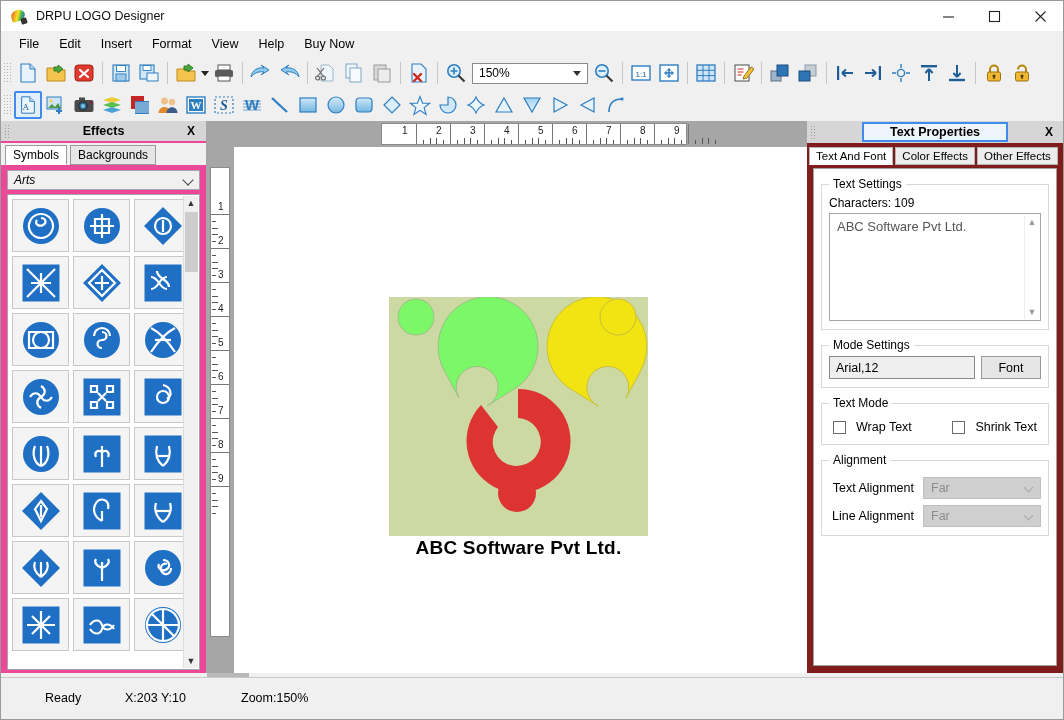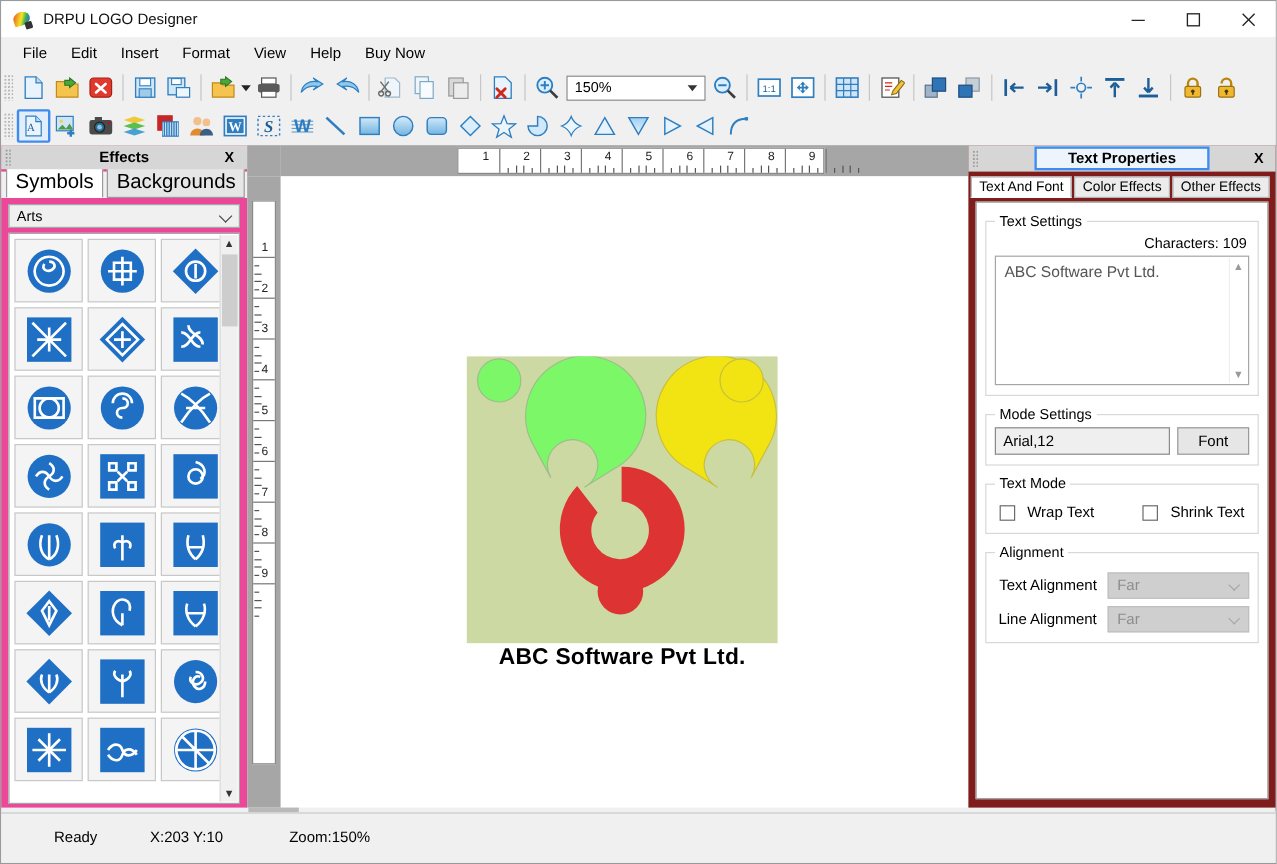--- a/index.html
+++ b/index.html
@@ -39,24 +39,24 @@
      padding-left:6px; font-size:12px; margin:0 2px; position:relative; }
   .zoom-combo .arrow { position:absolute; right:6px; top:7px; width:0;height:0;border-left:4px solid transparent;border-right:4px solid transparent;border-top:5px solid #333; }
 
   
   .leftdock { position:absolute; left:0; top:120px; width:205px; height:555px; background:#ec4899; }
   .dock-header { position:relative; height:20px; background:#d6d6d6; display:flex; align-items:center; justify-content:center; }
   .dock-header .grip2 { position:absolute; left:3px; top:3px; width:5px; height:14px; background-image:radial-gradient(#999 40%, transparent 41%); background-size:3px 3px;}
   .dock-title { font-weight:bold; font-size:12.5px; color:#000; }
   .dock-close { position:absolute; right:11px; top:3px; font-size:12px; font-weight:bold; }
   .tabs-row { display:flex; align-items:flex-end; height:22px; padding-left:4px; background:#f0f0f0; margin-top:2px; }
-  .ltab { border:1px solid #9a9a9a; background:#e6e6e6; padding:2px 7px; font-size:17px; margin-right:3px; }
+  .ltab { border:1px solid #9a9a9a; background:#e6e6e6; padding:2px 7px; font-size:12px; margin-right:3px; }
   .ltab.active { background:#fff; border-bottom-color:#fff; }
   .combo { margin:5px 6px 0 6px; height:20px; border:1px solid #a6a6a6; background:#f0f0f0; display:flex; align-items:center; padding-left:6px;
-    font-size:12px; position:relative; }
+    font-size:12px; position:relative;font-style:italic; }
   .combo .chev { position:absolute; right:7px; top:5px; width:8px; height:8px; border-right:1.6px solid #444; border-bottom:1.6px solid #444; transform:rotate(45deg); }
   .symbol-area { position:absolute; left:6px; top:73px; width:193px; height:476px; background:#fff; border:1px solid #a6a6a6; overflow:hidden; }
   .symgrid { display:grid; grid-template-columns:repeat(3,57px); gap:4px; padding:4px 0 0 4px; }
   .symcell { width:57px; height:53px; border:1px solid #c8c8c8; background:#f4f4f4; display:flex; align-items:center; justify-content:center; }
   .symcell svg { display:block; }
   .sym-scroll { position:absolute; right:1px; top:1px; width:15px; bottom:1px; background:#f0f0f0; border-left:1px solid #ddd; }
   .sym-scroll .up, .sym-scroll .dn { height:14px; display:flex; align-items:center; justify-content:center; font-size:9px; color:#333; }
   .sym-scroll .thumb { position:absolute; left:1px; top:16px; width:13px; height:60px; background:#cdcdcd; }
 
   
@@ -78,21 +78,21 @@
   .rd-header .grip2 { position:absolute; left:3px; top:4px; width:5px; height:14px; background-image:radial-gradient(#999 40%, transparent 41%); background-size:3px 3px;}
   .rd-titlebox { border:2px solid #3e8ced; background:#eef4fc; padding:1px 26px; }
   .rd-title { font-weight:bold; font-size:12.5px; }
   .rd-close { position:absolute; right:10px; top:4px; font-size:12px; font-weight:bold; }
   .rtabs { display:flex; align-items:flex-end; height:20px; margin-top:2px; padding-left:2px; }
   .rtab { font-size:11.5px; padding:2px 6px; border:1px solid #b5b5b5; background:#ececec; margin-right:2px; }
   .rtab.active { background:#fff; border-bottom-color:#fff; font-size:11.5px; }
   .rpanel { position:absolute; left:6px; top:47px; width:244px; height:498px; background:#fff; border:1px solid #a0a0a0; }
   fieldset.grp { margin:8px 7px 0 7px; border:1px solid #d8d8d8; padding:4px 7px 8px 7px; }
   fieldset.grp > legend { font-size:12px; padding:0 4px; color:#000; }
-  .chars { text-align:right; font-size:12px; margin:1px 2px 3px 0; }
+  .chars { font-size:12px; margin:1px 2px 3px 0; }
   .textarea { height:108px; border:1px solid #a6a6a6; background:#fff; position:relative; padding:5px 7px; font-size:13px; color:#555; }
   .ta-scroll { position:absolute; right:1px; top:1px; bottom:1px; width:15px; background:#fff; border-left:1px solid #eee; }
   .ta-scroll .a { position:absolute; left:0; right:0; text-align:center; font-size:9px; color:#9a9a9a;}
   .ta-scroll .a.up{top:2px;} .ta-scroll .a.dn{bottom:2px;}
   .fontrow { display:flex; align-items:center; gap:6px; }
   .fontbox { flex:1; height:23px; border:1px solid #8a8a8a; background:#efefef; display:flex; align-items:center; padding-left:6px; font-size:12.5px; }
   .fontbtn { width:60px; height:23px; border:1px solid #9a9a9a; background:#e6e6e6; display:flex; align-items:center; justify-content:center; font-size:12.5px; }
   .chkrow { display:flex; align-items:center; gap:10px; padding:6px 4px 2px 4px; }
   .chk { width:13px; height:13px; border:1px solid #6b6b6b; background:#fff; }
   .chklbl { font-size:12.5px; }

